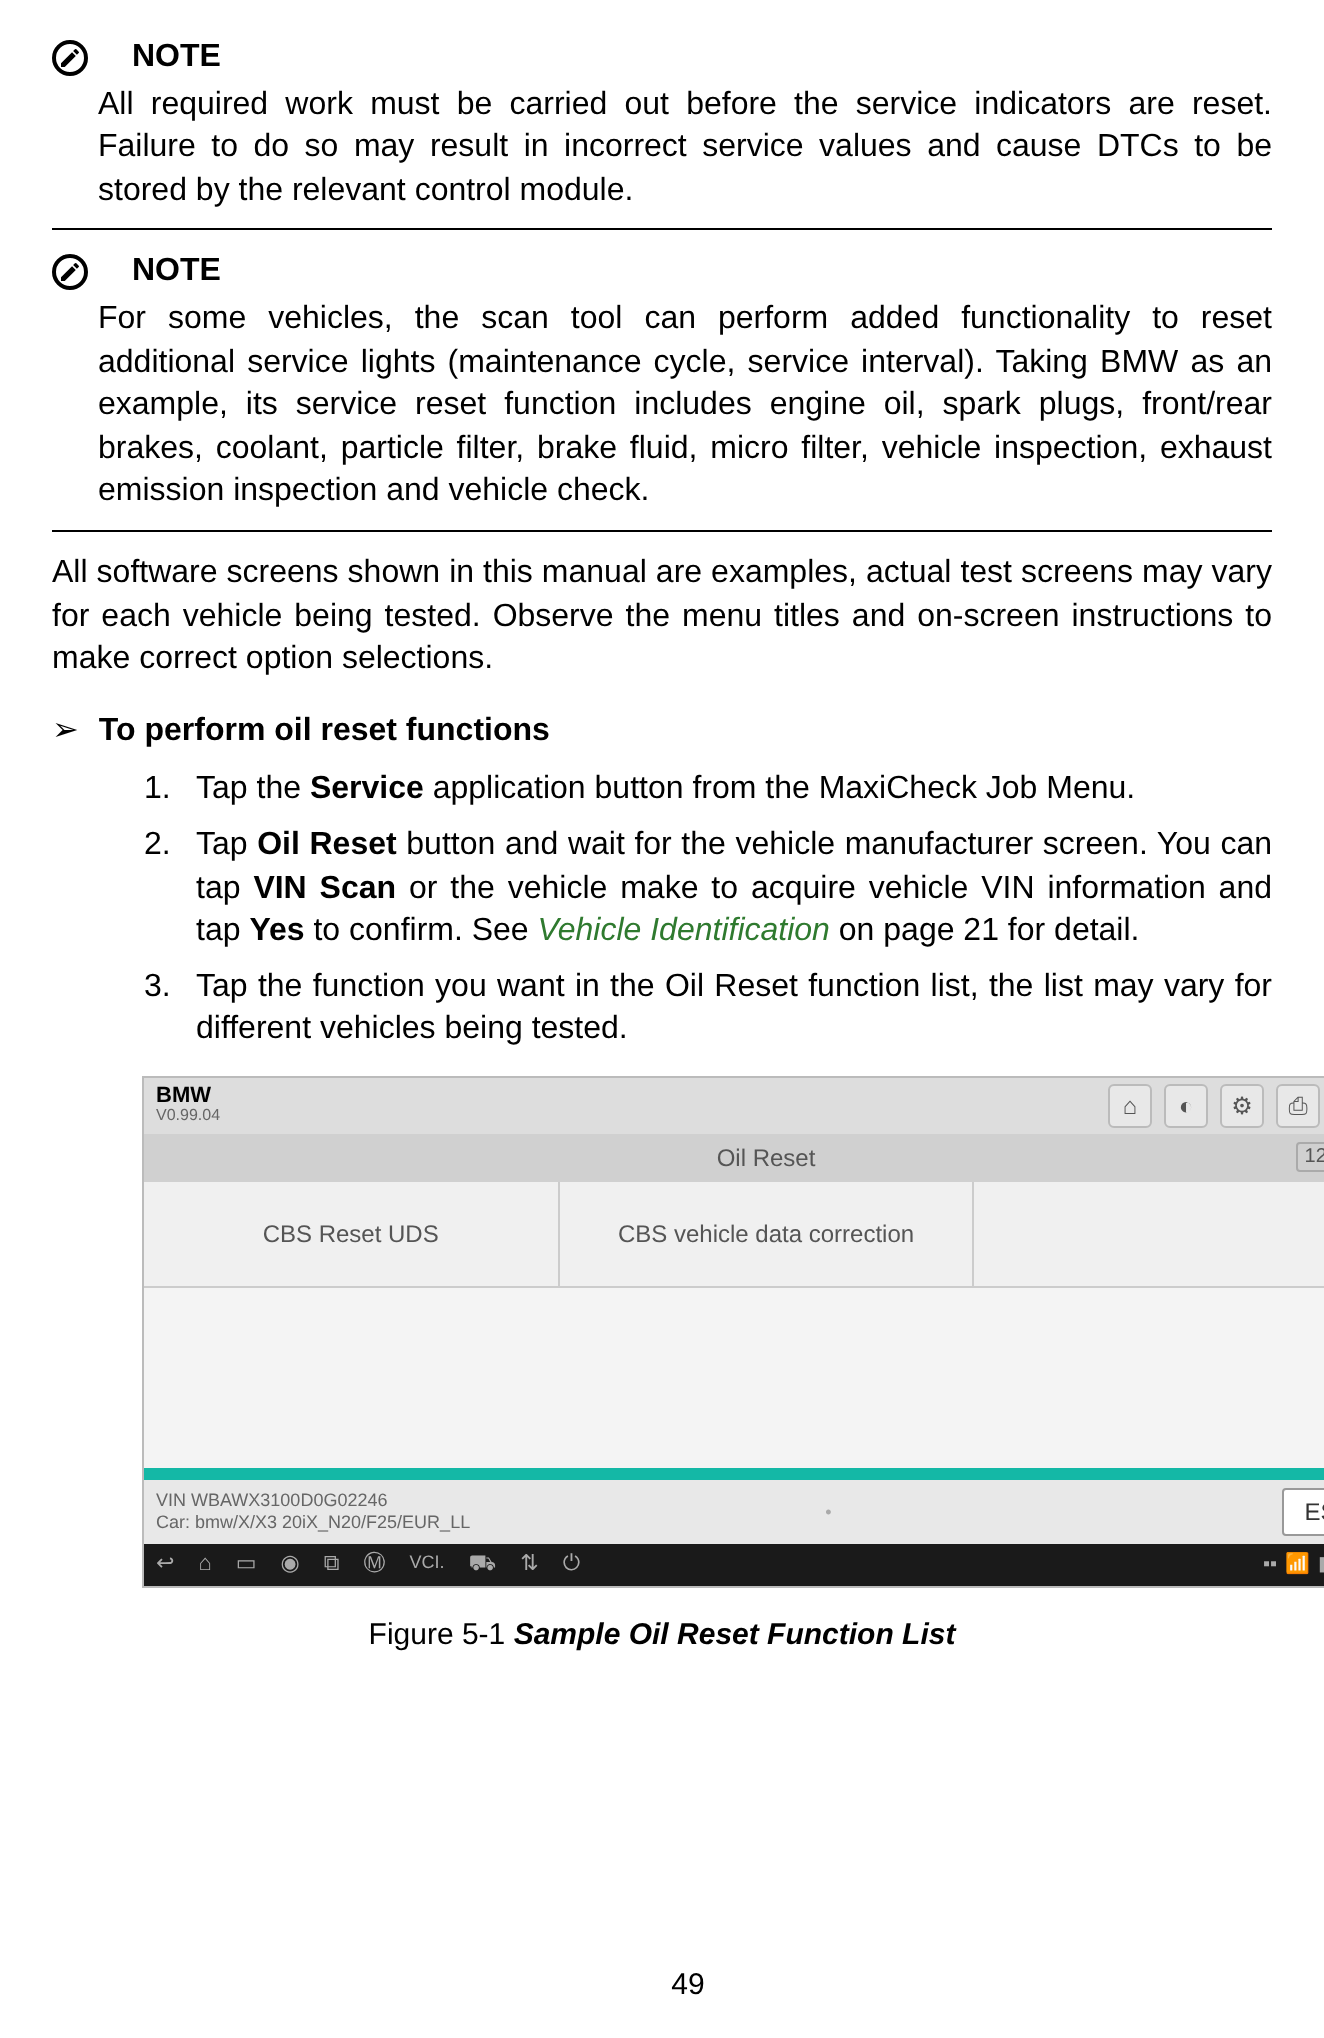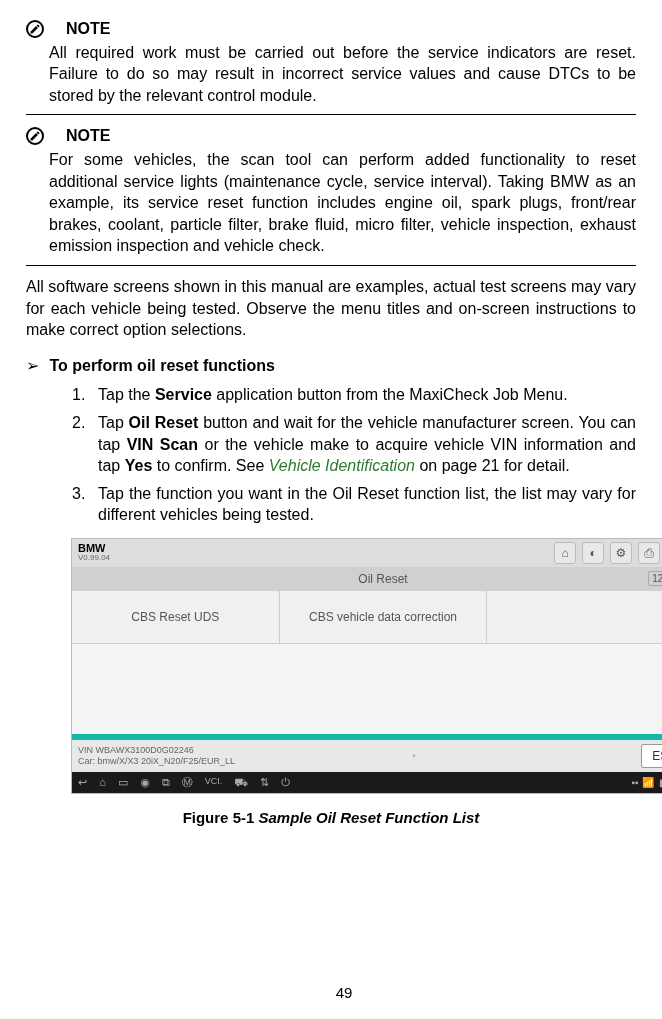--- a/index.html
+++ b/index.html
@@ -188,21 +188,21 @@
       padding: 3px 6px;
       font-size: 11px;
     }
     .sys-icons { display: flex; gap: 12px; }
     .sys-right { font-size: 10px; display: flex; gap: 4px; align-items: center; }
     .caption {
       text-align: center;
       margin-top: 14px;
       font-size: 15px;
     }
-    .caption .fig { font-weight: bold; }
+    .caption .fig { font-weight: normal; }
     .caption .figtitle { font-weight: bold; font-style: italic; }
     .pagenum {
       position: absolute;
       bottom: 16px;
       left: 13px;
       width: 100%;
       text-align: center;
       font-size: 15px;
     }
   </style>

